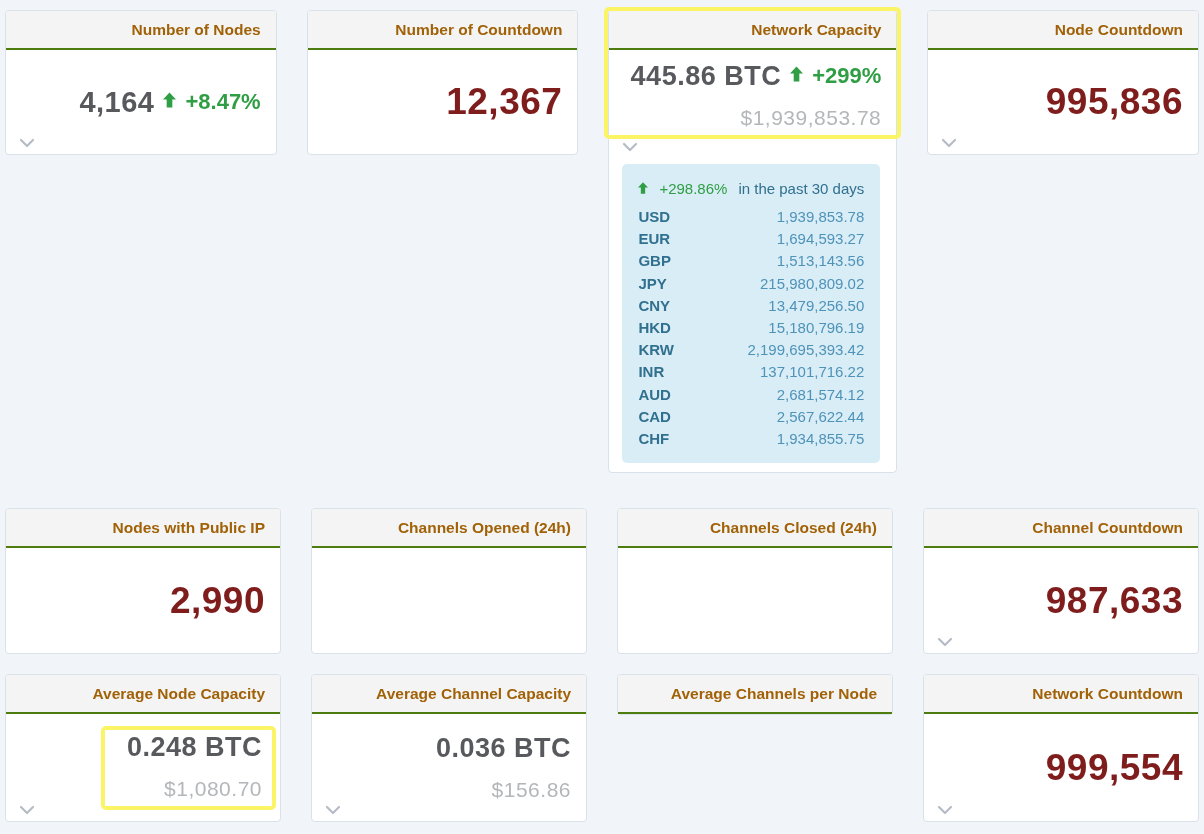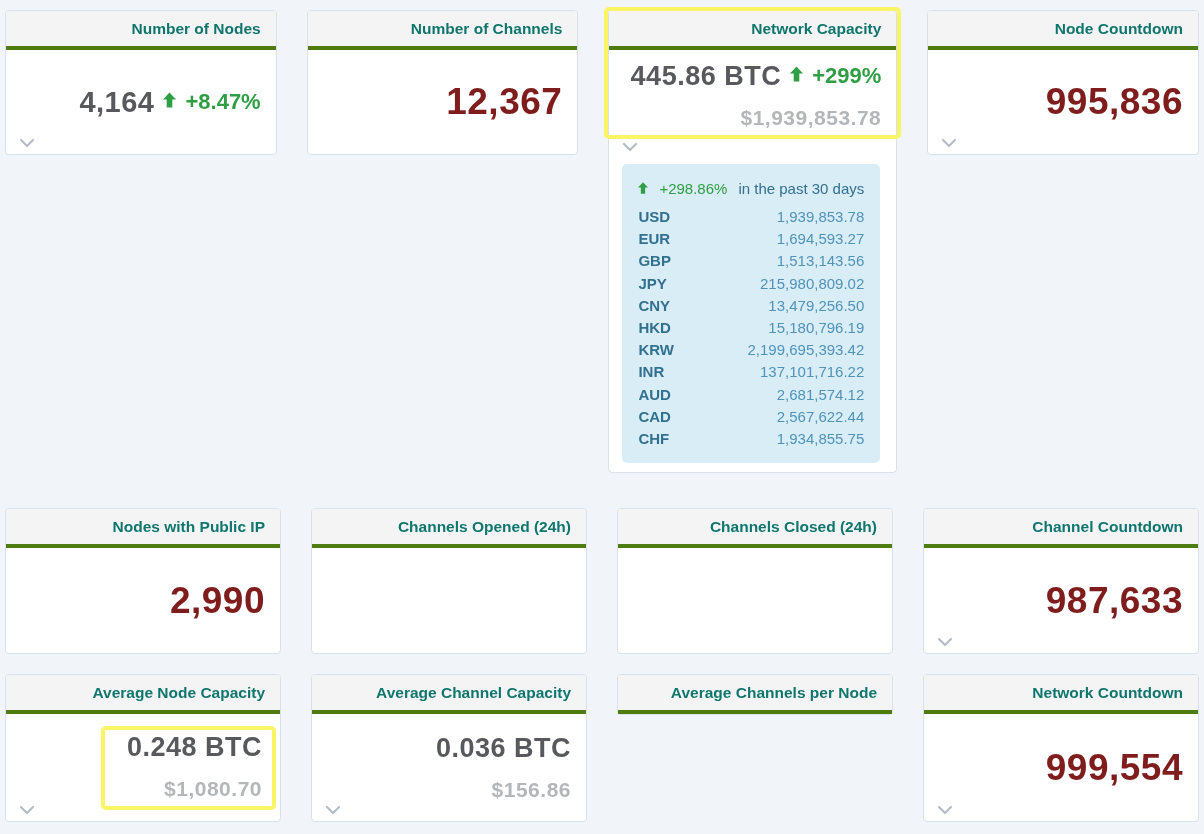--- a/index.html
+++ b/index.html
@@ -25,43 +25,43 @@
   .card {
     background:#ffffff;
     border:1px solid #d9e1ea;
     border-radius:4px;
     position:relative;
     width:100%;
   }
   .card-header {
     height:39px;
     background:#f4f4f5;
-    border-bottom:4px solid #4d7c0f;
+    border-bottom:2px solid #4d7c0f;
     border-radius:3px 3px 0 0;
     display:flex; align-items:center; justify-content:flex-end;
     padding:0 15px;
-    font-size:15.5px; font-weight:700; color:#0f766e;
+    font-size:15.5px; font-weight:700; color:#a16207;
     white-space:nowrap;
   }
   .card-body {
     display:flex; flex-direction:column;
     justify-content:center; align-items:flex-end;
     padding:0 15px;
     text-align:center;
   }
   .body-r1 { height:104px; }
   .body-r2 { height:105px; }
   .body-r3 { height:107px; }
 
   .value-line { display:flex; align-items:center; gap:9px; }
   .big  { font-size:37px; font-weight:700; color:#7f1d1d; letter-spacing:.5px; }
   .med  { font-size:29px; font-weight:700; color:#57595c; letter-spacing:.5px; }
   .btc  { font-size:27px; font-weight:700; color:#57595c; letter-spacing:.5px; }
   .pct  { font-size:22px; font-weight:700; color:#2f9e44; }
-  .fiat { font-size:21px; font-weight:700; color:#b4b7ba; margin-top:14px; letter-spacing:.5px; }
+  .fiat { font-size:21px; font-weight:400; color:#b4b7ba; margin-top:14px; letter-spacing:.5px; }
 
   .arrow-up { display:inline-block; }
 
   .chevron-abs { position:absolute; left:13px; bottom:6px; line-height:0; cursor:pointer; }
   .chevron-row { padding:2px 0 0 13px; height:16px; line-height:0; cursor:pointer; }
 
   
   .cap-values {
     height:90px;
     display:flex; flex-direction:column;
@@ -120,21 +120,21 @@
           <svg width="16" height="10" viewBox="0 0 16 10">
               <polyline points="2,2 8,8 14,2" stroke="#b6bcc6" stroke-width="2.2" fill="none" stroke-linecap="round" stroke-linejoin="round"></polyline>
             </svg>
         </span>
       </div>
     </div>
   </div>
 
   <div class="col">
     <div class="card">
-      <div class="card-header">Number of Channels</div>
+      <div class="card-header">Number of Countdown</div>
       <div class="card-body body-r1">
         <span class="big">12,367</span>
       </div>
     </div>
   </div>
 
   <div class="col">
     <div class="hl-card"></div>
     <div class="card">
       <div class="card-header">Network Capacity</div>

